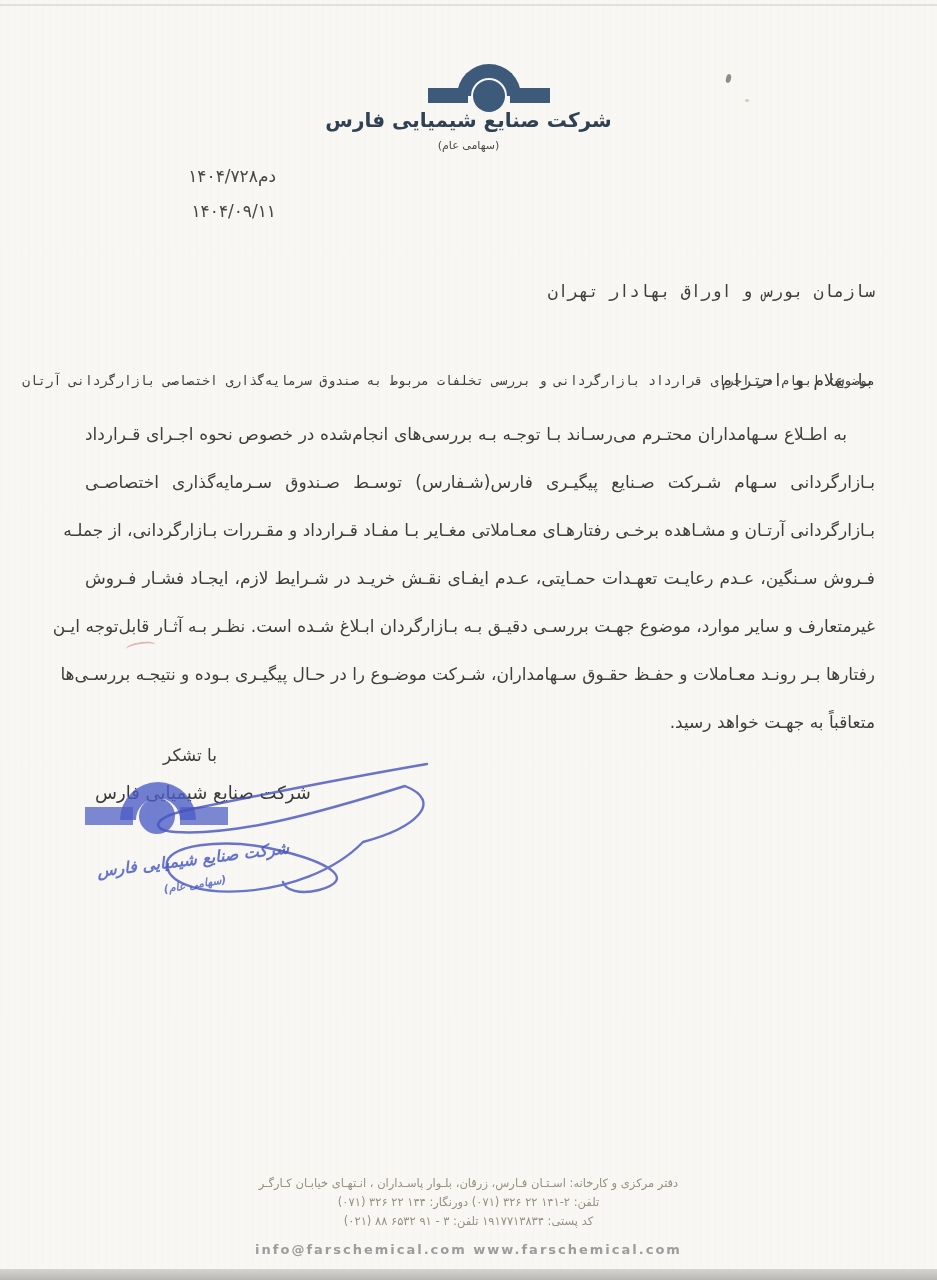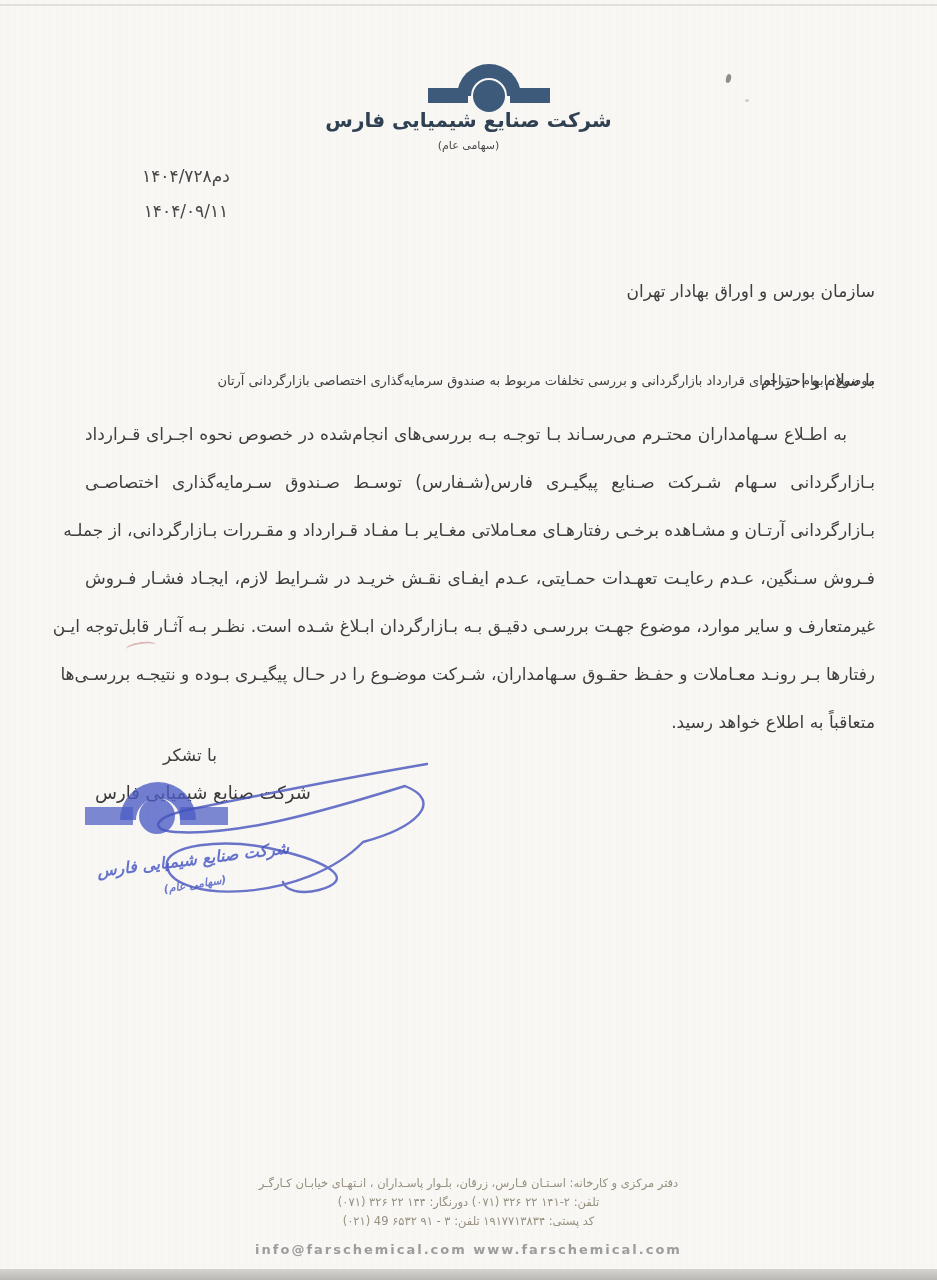--- a/index.html
+++ b/index.html
@@ -30,26 +30,26 @@
     border-radius: 64px 64px 0 0; }
   .lg-circle { top: 80px; left: 473px; width: 32px; height: 32px; background: #3d5a7a; border-radius: 50%; }
   .lg-bar-l { top: 88px; left: 428px; width: 40px; height: 15px; background: #3d5a7a; }
   .lg-bar-r { top: 88px; left: 510px; width: 40px; height: 15px; background: #3d5a7a; }
   .company-name { top: 108px; left: 0; width: 100%; text-align: center;
     font-size: 20px; font-weight: bold; color: #2f4152; direction: rtl; }
   .company-type { top: 139px; left: 0; width: 100%; text-align: center;
     font-size: 11px; color: #4a4a4a; direction: rtl; }
 
   
-  .ref-block { top: 166px; left: 96px; width: 180px; direction: rtl; text-align: center;
+  .ref-block { top: 166px; left: 96px; width: 180px; direction: rtl; text-align: right;
     font-size: 17px; color: #474747; letter-spacing: .5px; }
   .ref-block div { margin-bottom: 15px; }
 
   
-  .rtl-line { direction: rtl; font-size: 17px; color: #3e3e3e; }
+  .rtl-line { direction: rtl; font-size: 17px; color: #3e3e3e; font-family: Liberation Mono, monospace; }
   .recipient { top: 281px; right: 62px; }
   .salutation { top: 328px; right: 62px; margin-top: 42px; }
   .subject { top: 373px; right: 62px; font-size: 13px; }
   .body-block { top: 410px; left: 85px; width: 790px; direction: rtl; }
   .body-line { height: 48px; line-height: 48px; font-size: 17px; color: #3e3e3e;
     text-align: justify; text-align-last: justify; white-space: nowrap; }
   .body-line.first { padding-right: 28px; }
   .body-line.last { text-align: right; text-align-last: right; }
 
   
@@ -101,21 +101,21 @@
   <div class="abs rtl-line salutation">با سلام و احترام</div>
   <div class="abs rtl-line subject">موضوع: ابهام در اجرای قرارداد بازارگردانی و بررسی تخلفات مربوط به صندوق سرمایه‌گذاری اختصاصی بازارگردانی آرتان</div>
 
   <div class="abs body-block">
     <div class="body-line first">به اطـلاع سـهامداران محتـرم می‌رسـاند بـا توجـه بـه بررسی‌های انجام‌شده در خصوص نحوه اجـرای قـرارداد</div>
     <div class="body-line">بـازارگردانی سـهام شـرکت صـنایع پیگیـری فارس(شـفارس) توسـط صـندوق سـرمایه‌گذاری اختصاصـی</div>
     <div class="body-line">بـازارگردانی آرتـان و مشـاهده برخـی رفتارهـای معـاملاتی مغـایر بـا مفـاد قـرارداد و مقـررات بـازارگردانی، از جملـه</div>
     <div class="body-line">فـروش سـنگین، عـدم رعایـت تعهـدات حمـایتی، عـدم ایفـای نقـش خریـد در شـرایط لازم، ایجـاد فشـار فـروش</div>
     <div class="body-line">غیرمتعارف و سایر موارد، موضوع جهـت بررسـی دقیـق بـه بـازارگردان ابـلاغ شـده است. نظـر بـه آثـار قابل‌توجه ایـن</div>
     <div class="body-line">رفتارها بـر رونـد معـاملات و حفـظ حقـوق سـهامداران، شـرکت موضـوع را در حـال پیگیـری بـوده و نتیجـه بررسـی‌ها</div>
-    <div class="body-line last">متعاقباً به اطلاع خواهد رسید.</div>
+    <div class="body-line last">متعاقباً به جهـت خواهد رسید.</div>
   </div>
 
   <div class="abs closing">با تشکر</div>
   <div class="abs signatory">شرکت صنایع شیمیایی فارس</div>
 
   <div class="abs st-arch"></div>
   <div class="abs st-circle"></div>
   <div class="abs st-bar-l"></div>
   <div class="abs st-bar-r"></div>
   <div class="abs st-text">شرکت صنایع شیمیایی فارس</div>
@@ -124,18 +124,18 @@
   <svg class="abs sig-svg" width="330" height="155" viewBox="0 0 330 155">
     <path d="M 322 12 C 240 26, 150 44, 82 58 C 48 66, 44 78, 70 80
              C 130 84, 210 62, 300 34 C 340 50, 310 76, 258 90
              C 200 150, 70 152, 62 115 C 57 92, 120 86, 168 97
              C 226 110, 252 128, 214 138 C 195 143, 180 138, 178 130" fill="none" stroke="#4553bd" stroke-width="2.4" stroke-linecap="round" opacity="0.8"></path>
   </svg>
 
   <div class="abs footer">
     <div>دفتر مرکزی و کارخانه:  اسـتـان فـارس، زرقان، بلـوار پاسـداران ، انـتهـای خیابـان کـارگـر</div>
     <div>تلفن: ۲-۱۴۱ ۲۲ ۳۲۶ (۰۷۱)  دورنگار: ۱۴۴ ۲۲ ۳۲۶ (۰۷۱)</div>
-    <div>کد پستی: ۱۹۱۷۷۱۳۸۳۴ تلفن: ۳ - ۹۱ ۶۵۳۲ 49 (۰۲۱)</div>
+    <div>کد پستی: ۱۹۱۷۷۱۳۸۳۴ تلفن: ۳ - ۹۱ ۶۵۳۲ ۸۸ (۰۲۱)</div>
     <div class="contact-web">info@farschemical.com www.farschemical.com</div>
   </div>
 
   <div class="abs scan-bottom"></div>
 </div>
 
 </body></html>

